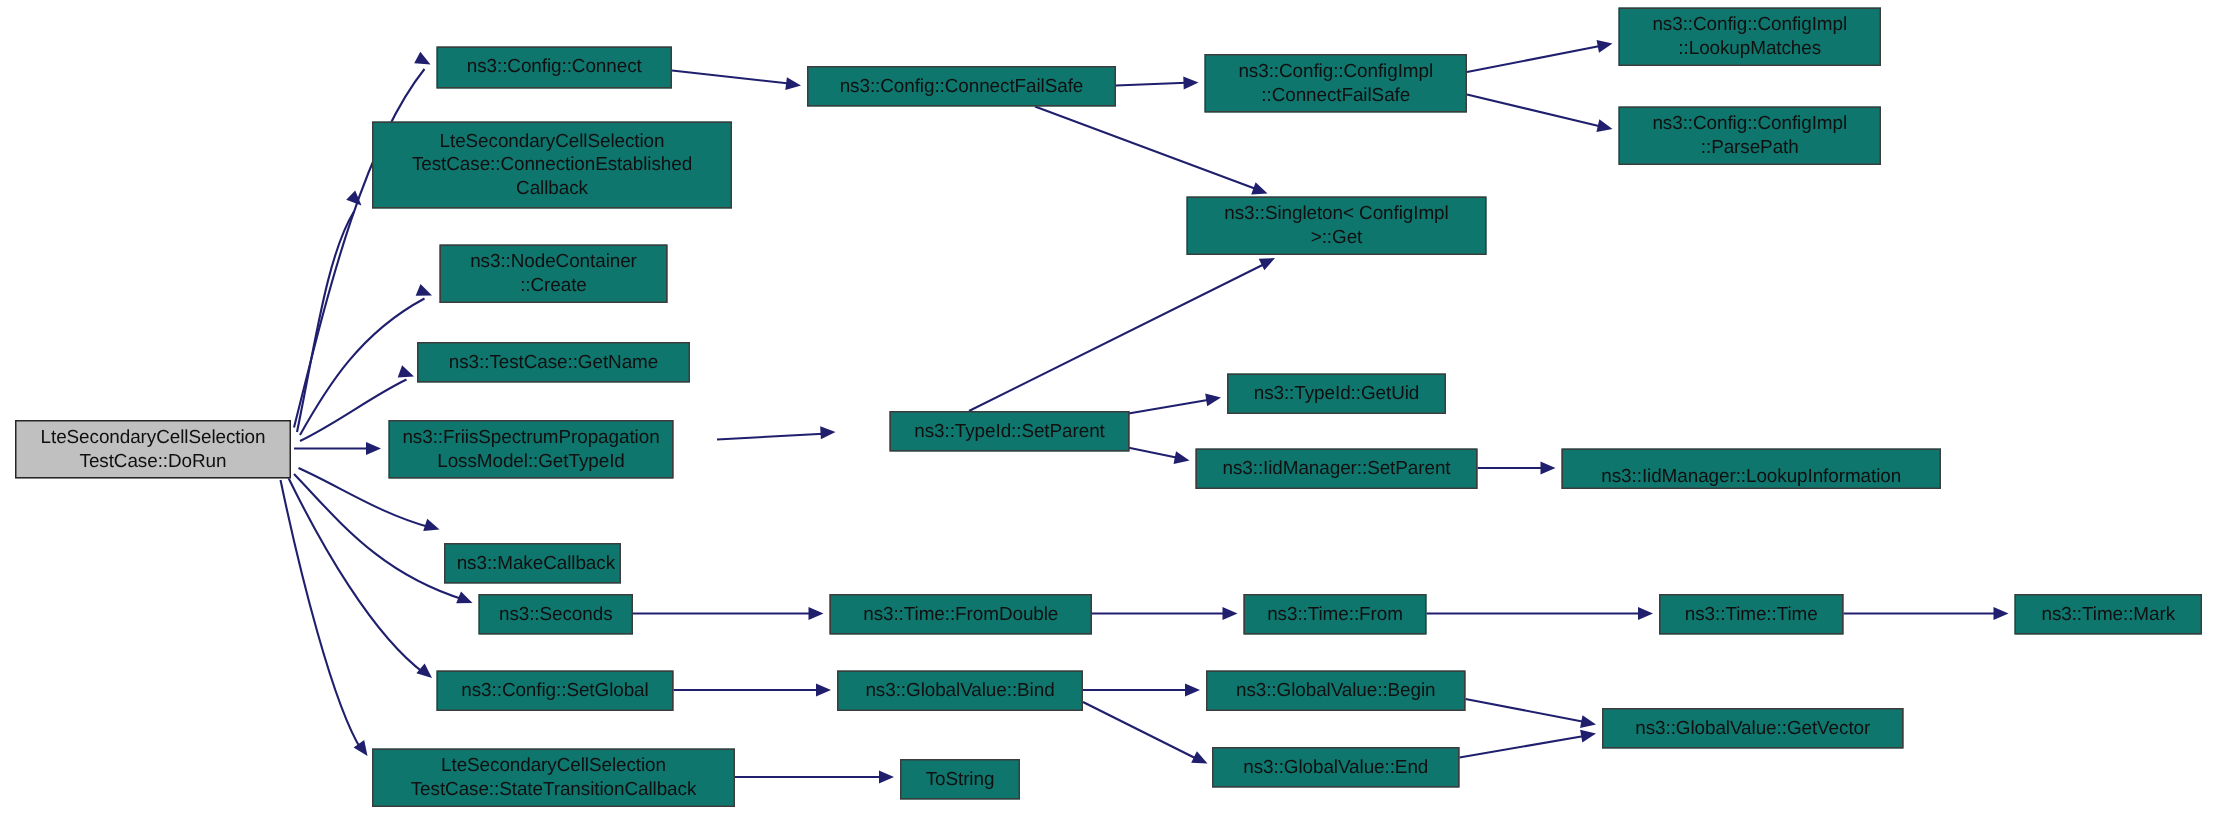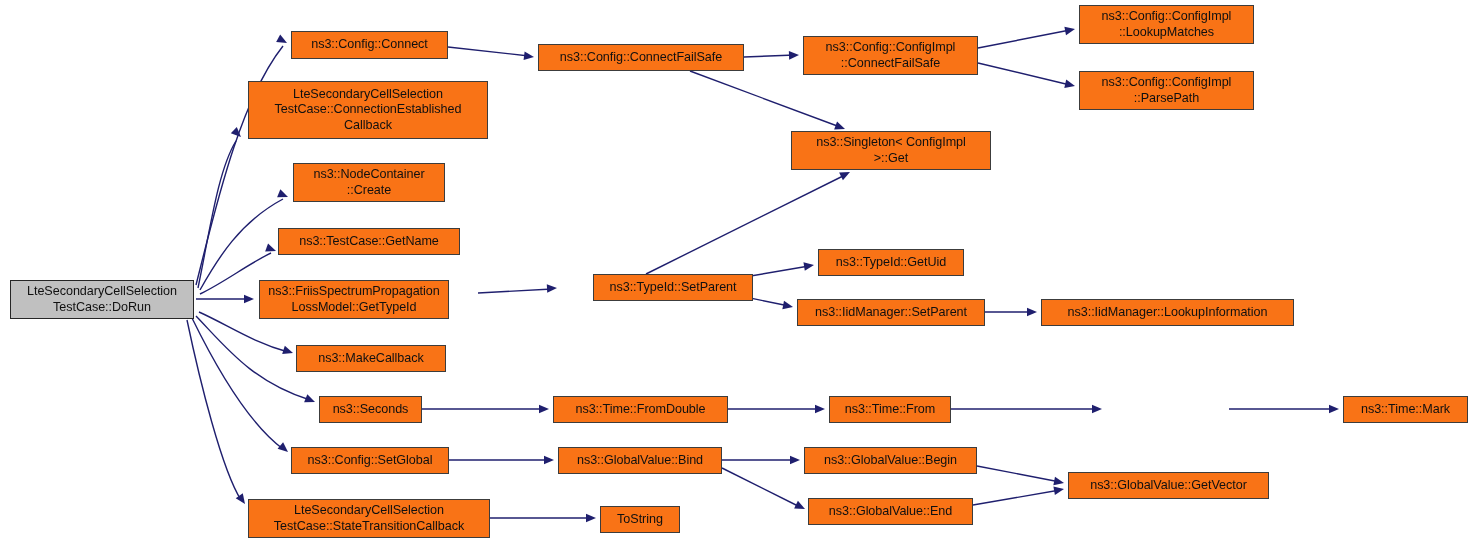--- a/index.html
+++ b/index.html
@@ -21,21 +21,21 @@
     left: 0;
     top: 0;
     width: 1475px;
     height: 545px;
     pointer-events: none;
   }
   .node {
     position: absolute;
     box-sizing: border-box;
     border: 1px solid #3c3c3c;
-    background: #f97316;
+    background: #0f766e;
     color: #101010;
     font-size: 12.6px;
     line-height: 15.5px;
     text-align: center;
     display: flex;
     align-items: center;
     justify-content: center;
     white-space: pre-line;
     letter-spacing: -0.05px;
   }
@@ -118,21 +118,21 @@
 TestCase::DoRun</span></div>
     <div class="node" style="left: 291px; top: 31px; width: 157px; height: 28px;"><span class="label">ns3::Config::Connect</span></div>
     <div class="node" style="left: 248px; top: 81px; width: 240px; height: 58px;"><span class="label">LteSecondaryCellSelection
 TestCase::ConnectionEstablished
 Callback</span></div>
     <div class="node" style="left: 293px; top: 163px; width: 152px; height: 39px;"><span class="label">ns3::NodeContainer
 ::Create</span></div>
     <div class="node" style="left: 278px; top: 228px; width: 182px; height: 27px;"><span class="label">ns3::TestCase::GetName</span></div>
     <div class="node" style="left: 259px; top: 280px; width: 190px; height: 39px;"><span class="label">ns3::FriisSpectrumPropagation
 LossModel::GetTypeId</span></div>
-    <div class="node" style="left: 296px; top: 345px; width: 150px; height: 27px;"><span class="label">ns3::MakeCallback</span></div>
+    <div class="node" style="left: 296px; top: 362px; width: 118px; height: 27px; text-align: right;"><span class="label">ns3::MakeCallback</span></div>
     <div class="node" style="left: 319px; top: 396px; width: 103px; height: 27px;"><span class="label">ns3::Seconds</span></div>
     <div class="node" style="left: 291px; top: 447px; width: 158px; height: 27px;"><span class="label">ns3::Config::SetGlobal</span></div>
     <div class="node" style="left: 248px; top: 499px; width: 242px; height: 39px;"><span class="label">LteSecondaryCellSelection
 TestCase::StateTransitionCallback</span></div>
     <div class="node" style="left: 538px; top: 44px; width: 206px; height: 27px;"><span class="label">ns3::Config::ConnectFailSafe</span></div>
     <div class="node" style="left: 561px; top: 274px; width: 160px; height: 27px; margin-left: 32px;"><span class="label">ns3::TypeId::SetParent</span></div>
     <div class="node" style="left: 553px; top: 396px; width: 175px; height: 27px;"><span class="label">ns3::Time::FromDouble</span></div>
     <div class="node" style="left: 558px; top: 447px; width: 164px; height: 27px;"><span class="label">ns3::GlobalValue::Bind</span></div>
     <div class="node" style="left: 600px; top: 506px; width: 80px; height: 27px;"><span class="label">ToString</span></div>
     <div class="node" style="left: 803px; top: 36px; width: 175px; height: 39px;"><span class="label">ns3::Config::ConfigImpl
@@ -141,16 +141,17 @@
 &gt;::Get</span></div>
     <div class="node" style="left: 818px; top: 249px; width: 146px; height: 27px;"><span class="label">ns3::TypeId::GetUid</span></div>
     <div class="node" style="left: 797px; top: 299px; width: 188px; height: 27px;"><span class="label">ns3::IidManager::SetParent</span></div>
     <div class="node" style="left: 829px; top: 396px; width: 122px; height: 27px;"><span class="label">ns3::Time::From</span></div>
     <div class="node" style="left: 804px; top: 447px; width: 173px; height: 27px;"><span class="label">ns3::GlobalValue::Begin</span></div>
     <div class="node" style="left: 808px; top: 498px; width: 165px; height: 27px;"><span class="label">ns3::GlobalValue::End</span></div>
     <div class="node" style="left: 1079px; top: 5px; width: 175px; height: 39px;"><span class="label">ns3::Config::ConfigImpl
 ::LookupMatches</span></div>
     <div class="node" style="left: 1079px; top: 71px; width: 175px; height: 39px;"><span class="label">ns3::Config::ConfigImpl
 ::ParsePath</span></div>
-    <div class="node" style="left: 1041px; top: 299px; width: 253px; height: 27px;"><span class="label">ns3::IidManager::LookupInformation</span></div>
+    <div class="node" style="left: 1041px; top: 299px; width: 253px; height: 27px; align-items: flex-end;"><span class="label">ns3::IidManager::LookupInformation</span></div>
+    <div class="node" style="left: 1106px; top: 396px; width: 123px; height: 27px;"><span class="label">ns3::Time::Time</span></div>
     <div class="node" style="left: 1068px; top: 472px; width: 201px; height: 27px;"><span class="label">ns3::GlobalValue::GetVector</span></div>
     <div class="node" style="left: 1343px; top: 396px; width: 125px; height: 27px;"><span class="label">ns3::Time::Mark</span></div>
   </div>
 
 </body></html>

